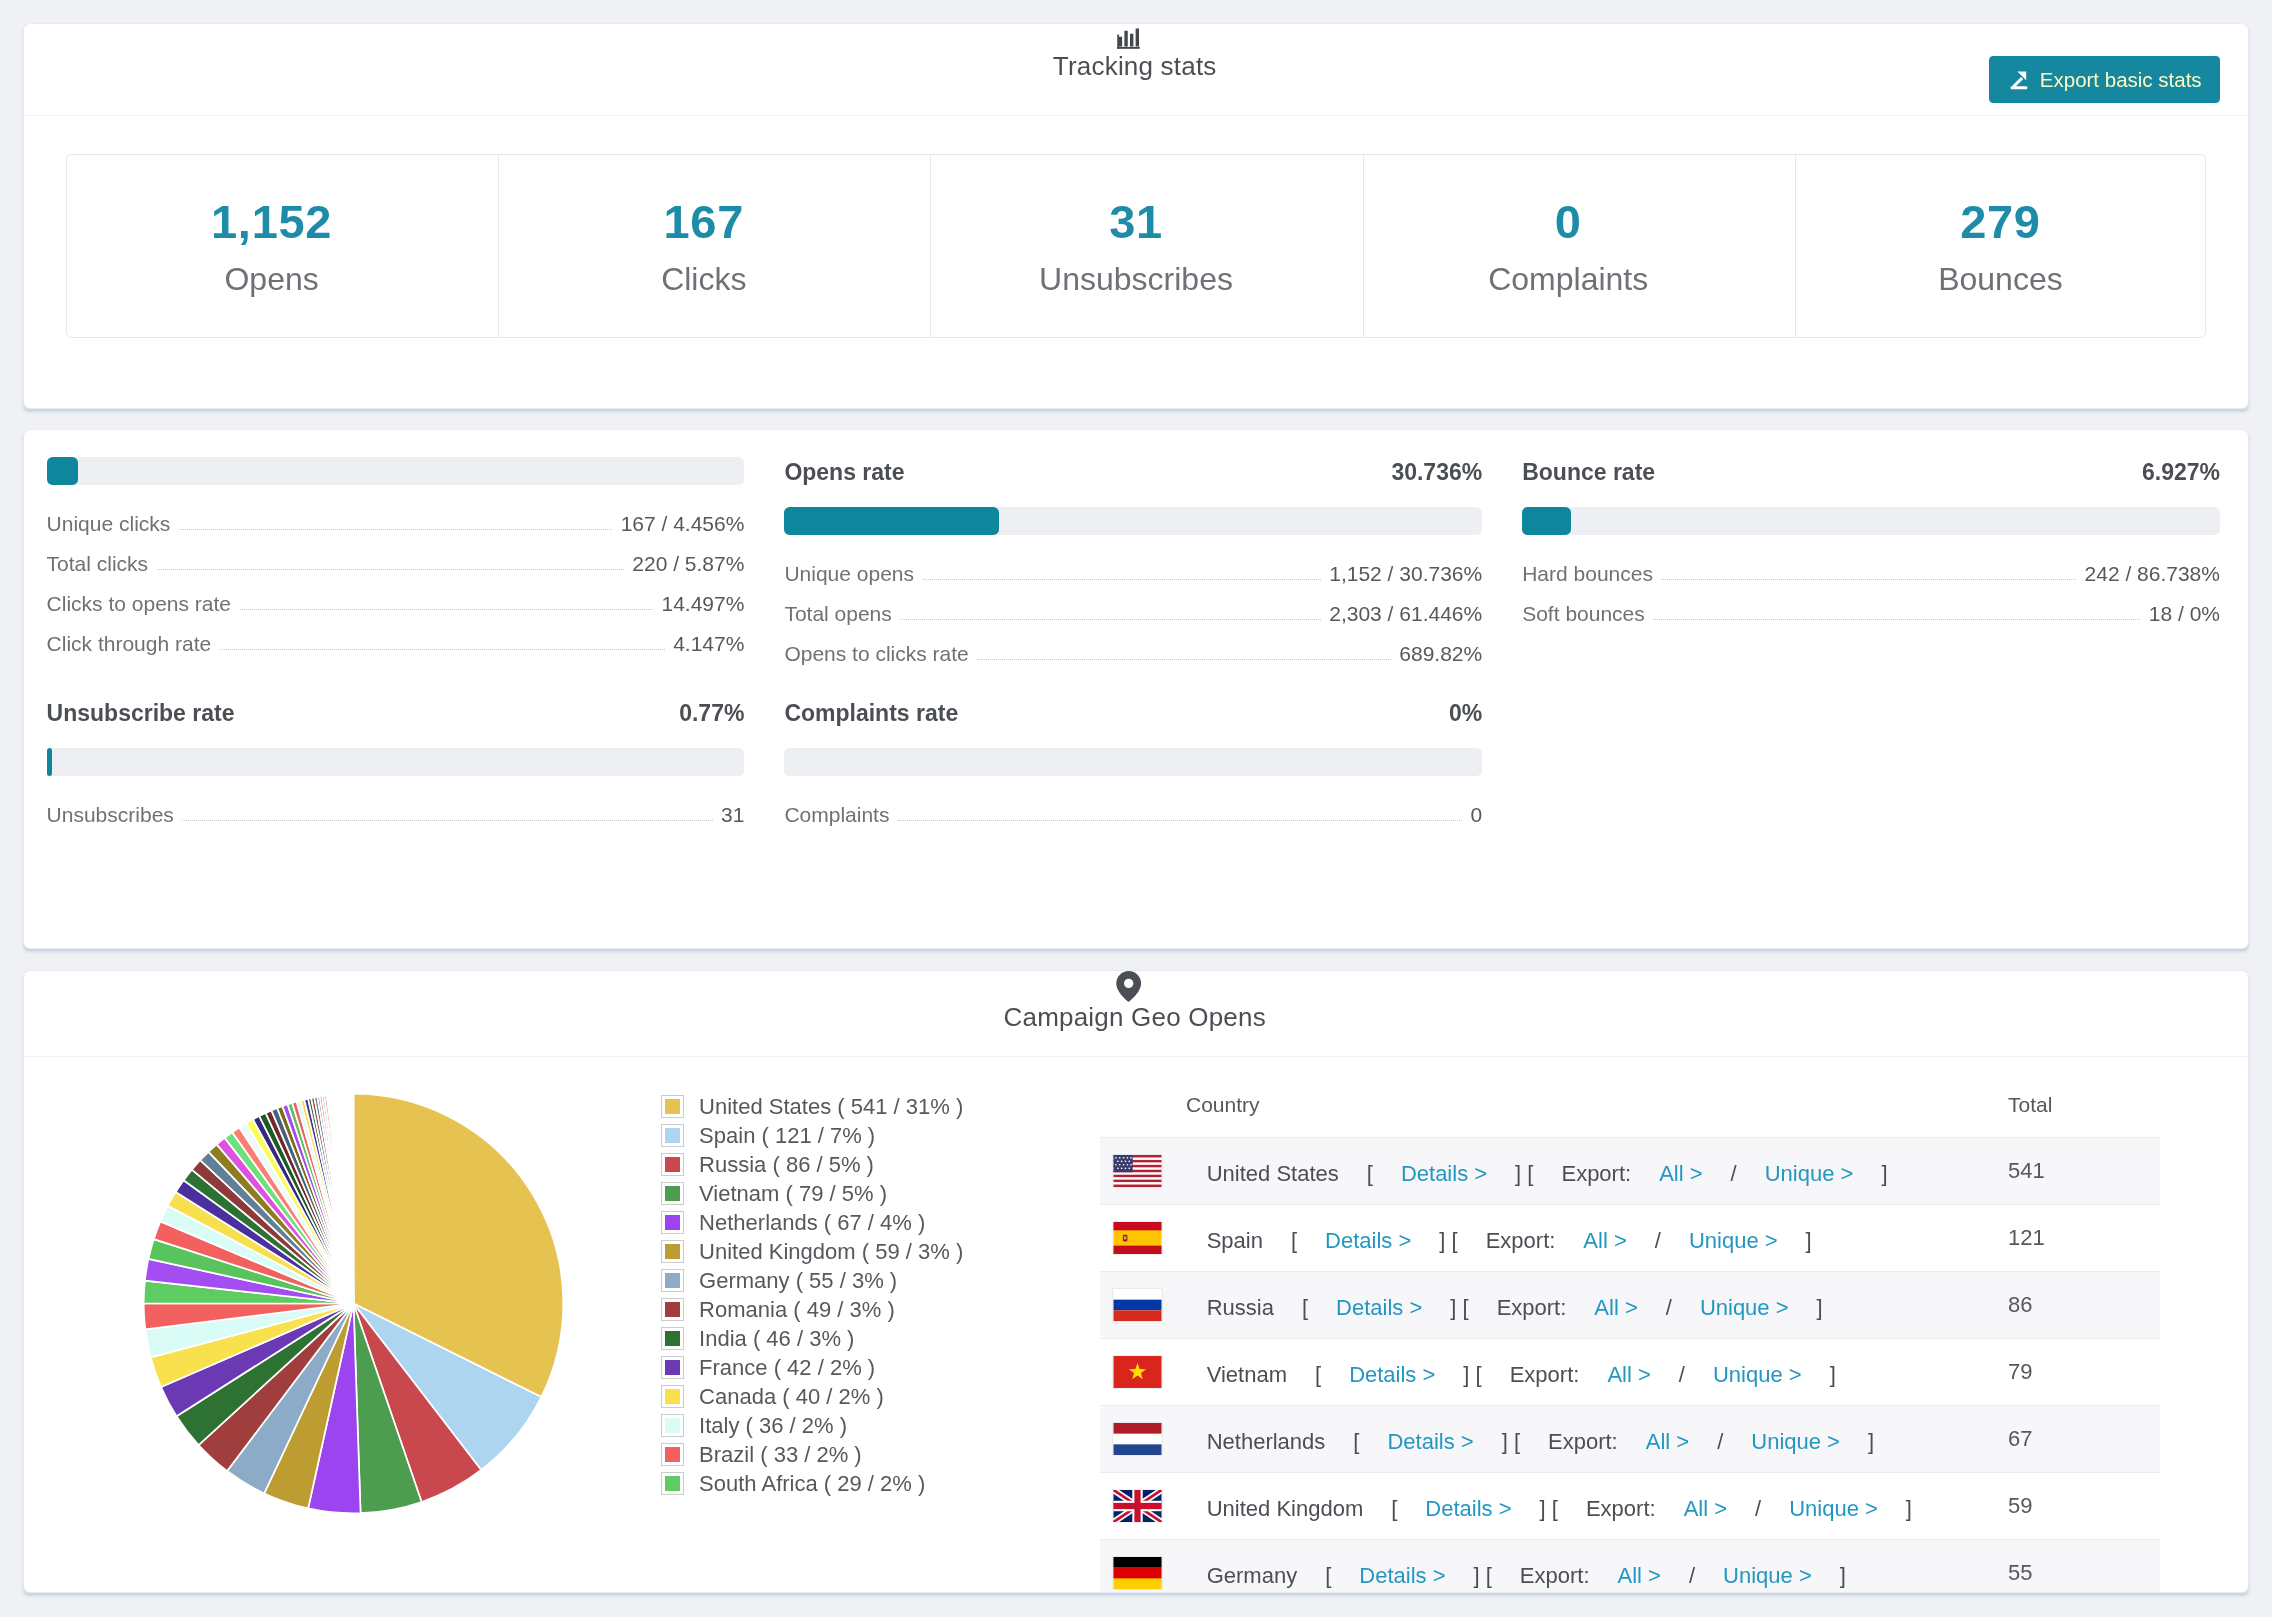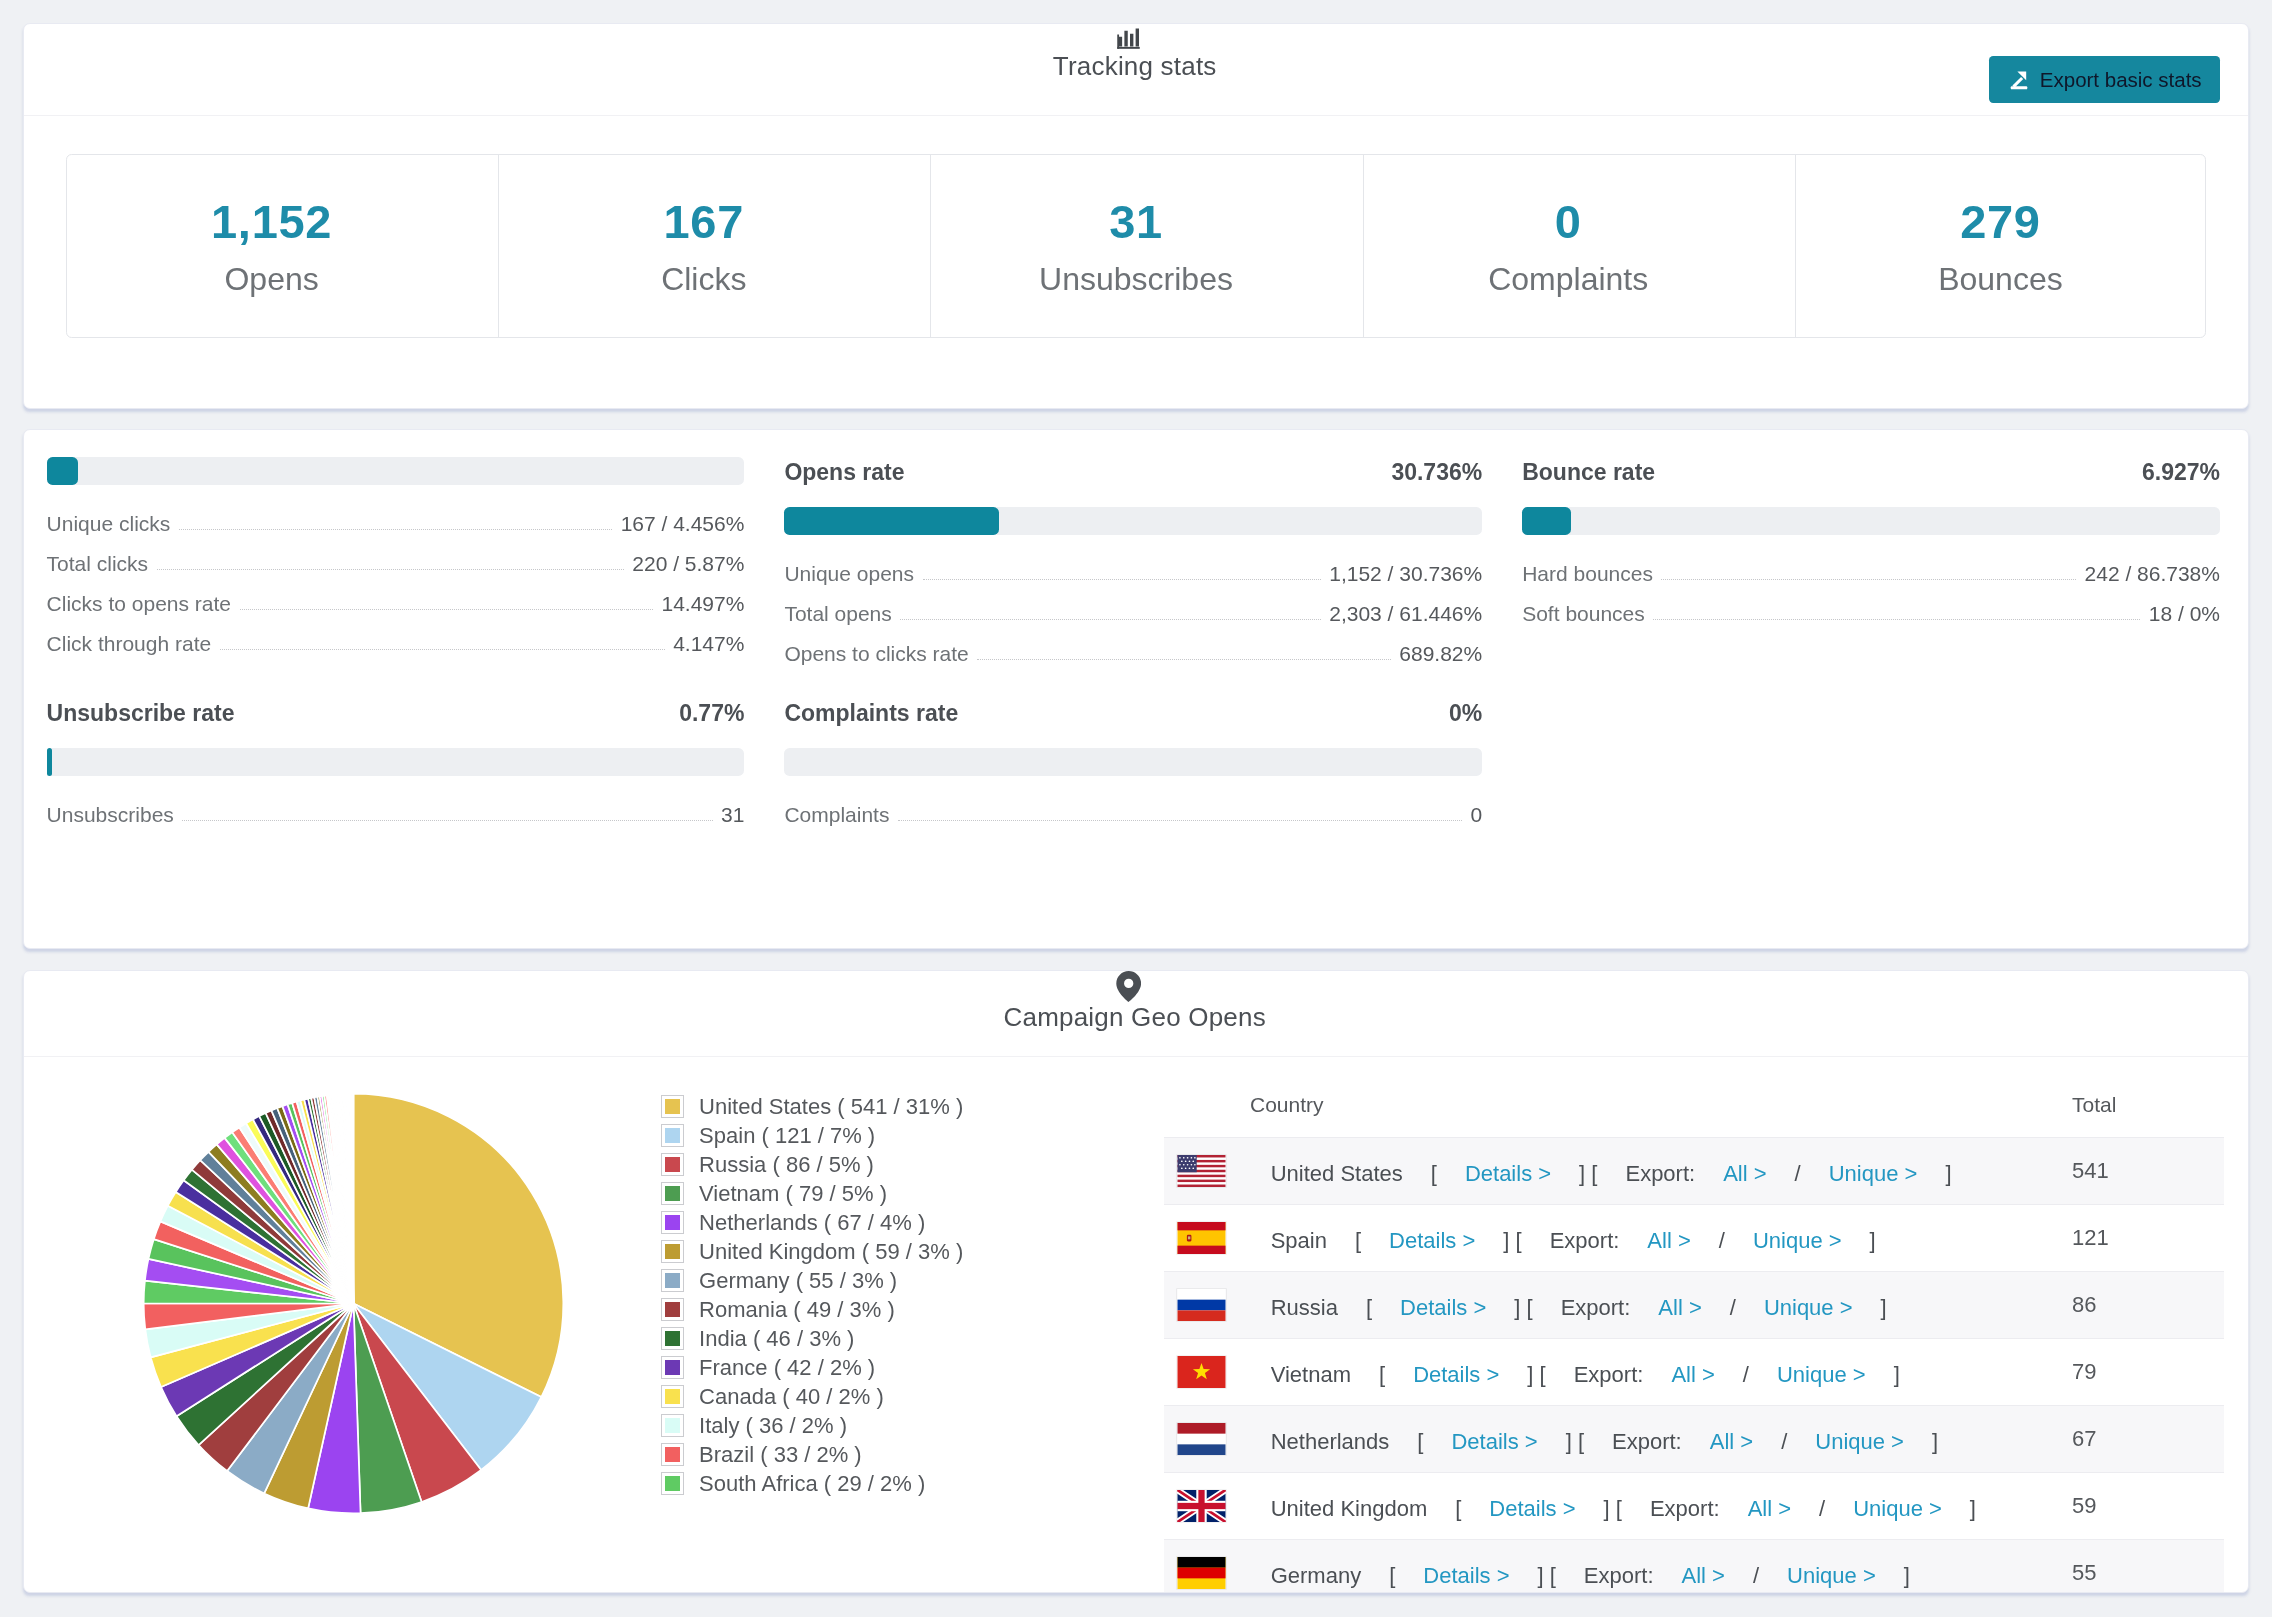--- a/index.html
+++ b/index.html
@@ -19,21 +19,21 @@
 
   .card-head {
     display:flex; align-items:center; height:92px; padding:0 28px 0 25.4px;
     border-bottom:1.4px solid #f1f1f4; position:relative;flex-direction:column;
   }
   .card-title { font-size:26px; color:#4b4f54; font-weight:500; letter-spacing:0.2px; }
   .head-icon { margin-right:12.7px; display:flex; align-items:center; }
 
   .export-btn {
     position:absolute; right:28px; top:32px; height:47px;
-    background:#15879e; color:#0f172a; border:none; border-radius:4.2px;
+    background:#15879e; color:#fef9c3; border:none; border-radius:4.2px;
     font-family:"Liberation Sans",sans-serif; font-size:20.5px; font-weight:500;
     display:flex; align-items:center; gap:10px; padding:0 18.4px; cursor:pointer;
   }
 
   .stats-box {
     margin:38px 42px 0; height:184px; border:0.7px solid #e4e6ea; border-radius:5.6px;
     display:flex; background:#fff;gap:22px;
   }
   .stat-cell { flex:1; display:flex; flex-direction:column; align-items:center; justify-content:center; border-left:0.7px solid #e4e6ea; }
   .stat-cell:first-child { border-left:none; }
@@ -53,21 +53,21 @@
   .kv .v { color:#55585c; white-space:nowrap;margin-top:28px; }
 
   .geo-body { position:relative; height:535px; }
   #pie-svg { position:absolute; left:114px; top:31px; }
 
   .legend { position:absolute; left:637px; top:35px; list-style:none; margin:0; padding:0; }
   .legend li { height:29px; display:flex; align-items:center; font-size:22px; color:#55585c; cursor:pointer; }
   .swatch-wrap { width:22.6px; height:22.6px; background:#fff; border:0.7px solid #cbccd0; display:flex; align-items:center; justify-content:center; margin-right:15.5px; flex:none; }
   .swatch { width:15.5px; height:15.5px; display:block; }
 
-  .geo-table { position:absolute; left:1140px; top:16px; width:1060px; }
+  .geo-table { position:absolute; left:1076px; top:16px; width:1060px; }
   .t-head { display:flex; align-items:center; height:64px; font-size:21px; color:#55585c; }
   .t-head .hc { flex:1; padding-left:86px; }
   .t-head .ht { width:152px; }
   .t-row { display:flex; align-items:center; height:67px; border-top:0.7px solid #ececf0; font-size:22px; color:#4b4f54; }
   .t-row:nth-child(odd) { background:#f7f7f9; }
   .t-row .rc { flex:1; display:flex; align-items:flex-end; padding-left:12.7px; white-space:nowrap;gap:28px; }
   .t-row .rt { width:152px; color:#55585c; }
   .flag { width:49px; height:32px; margin:0 17px 0 0; flex:none; box-shadow:0 0 0 0.7px rgba(0,0,0,.08); }
   .lnk { color:#2397c2; text-decoration:none; cursor:pointer; }
   .dk { color:#4b4f54; }

